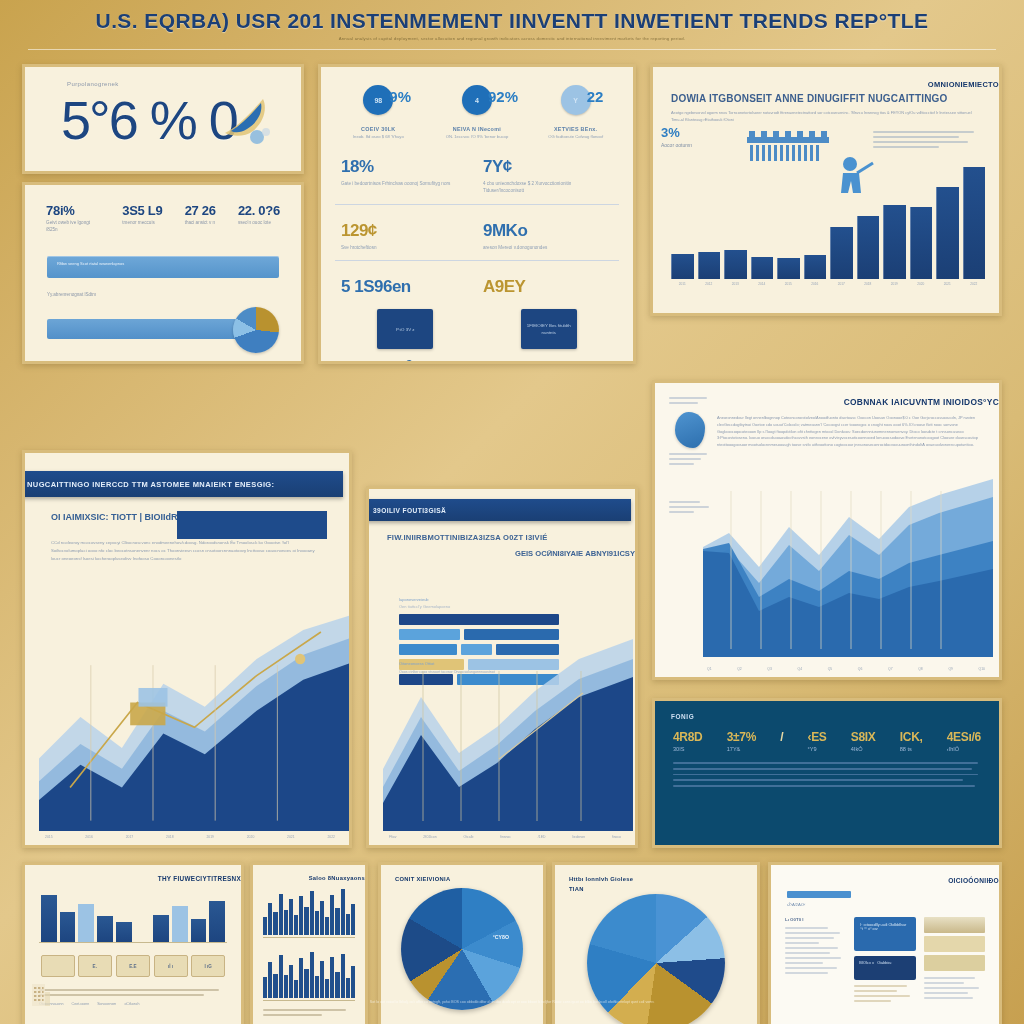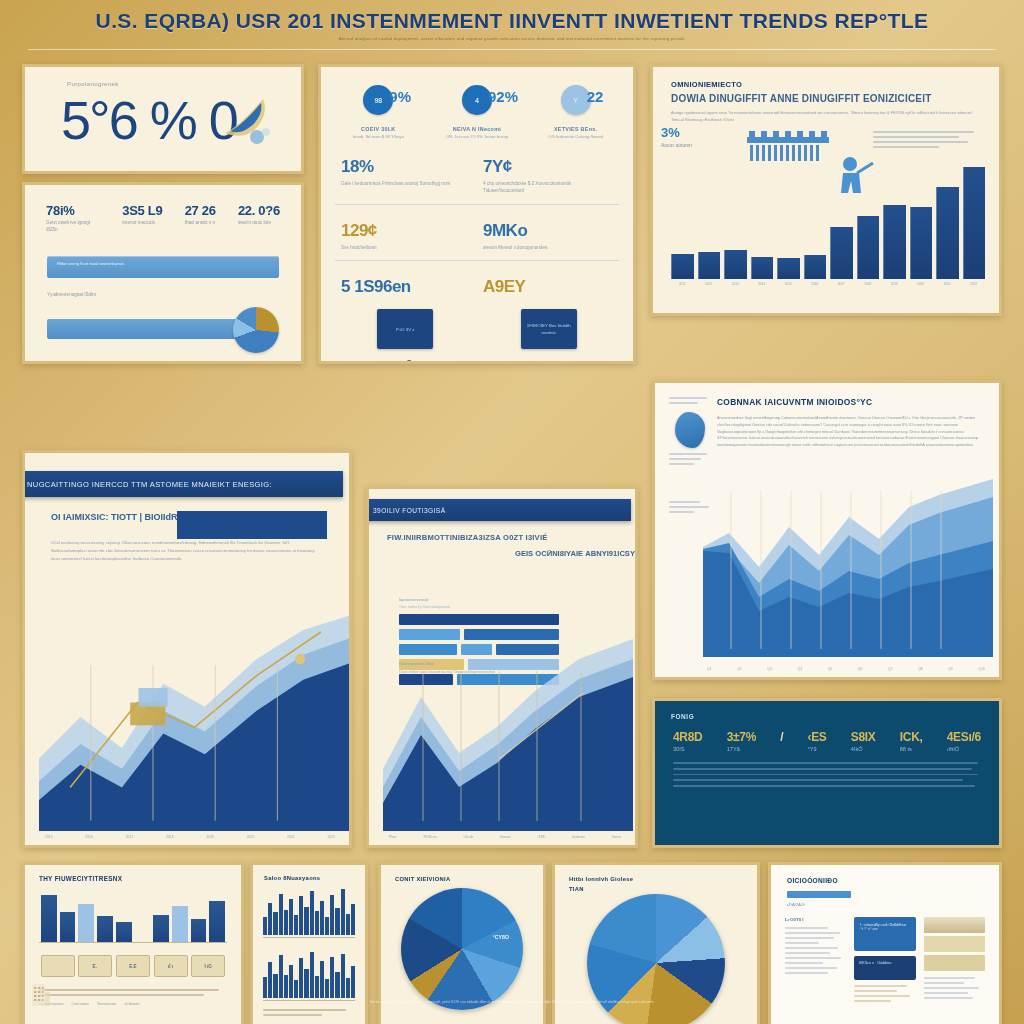--- a/index.html
+++ b/index.html
@@ -49,21 +49,21 @@
     box-shadow: 0 2px 6px rgba(90,65,20,.26);
     overflow: hidden;
   }
   .panel {
     border: 3px solid #d8bc7c;
     background: #f8f1dd;
   }
   .panel-white { background: #fbf7ec; }
 
   .ptitle {
-    font-weight: bold; color: #16386c; letter-spacing: .3px;
+    font-weight: bold; color: #16386c; letter-spacing: .3px; text-align: right;
   }
   .fuzz { filter: blur(.22px); }
 
   
   .tline { height: 2px; border-radius: 1px; background: #9fb0c6; opacity: .5; margin-bottom: 3px; }
 
   
   #p1 { left: 22px; top: 12px; width: 282px; height: 110px; }
   #p1 .lbl { font-size: 6px; color: #8d99ab; margin: 14px 0 0 42px; letter-spacing: .4px; }
   #p1 .bigstat {
@@ -155,21 +155,21 @@
   .worker-ico { position: absolute; left: 182px; top: 88px; }
   .anno { position: absolute; right: 16px; top: 64px; width: 110px; }
   .anno .tline { background: #93a7bd; }
 
   
   #p5 { left: 22px; top: 398px; width: 330px; height: 398px; }
   .banner {
     position: absolute; left: -12px; top: 18px; width: 330px; height: 26px;
     background: linear-gradient(180deg,#1f4c8c,#1a3f74);
     display: flex; align-items: center; padding-left: 14px;
-    color: #e3eefa; font-size: 7.5px; font-weight: normal; letter-spacing: .4px;
+    color: #e3eefa; font-size: 7.5px; font-weight: bold; letter-spacing: .4px;
     box-shadow: 0 2px 4px rgba(0,0,0,.3);
   }
   #p5 .h1 { font-size: 9px; font-weight: bold; color: #2d5party; }
   #p5 .h1 { color: #355f94; }
   .headline-block { position: absolute; left: 26px; top: 58px; width: 272px; }
   .headline-block .h1 { font-size: 9px; font-weight: bold; color: #3a628f; line-height: 1.55; }
   .blue-slab { position: absolute; right: -4px; top: 0; width: 150px; height: 28px; background: #1e4b8b; }
   .para { margin-top: 14px; font-size: 4.3px; color: #8d9cb1; line-height: 1.85; }
   .area-svg { position: absolute; left: 14px; right: 10px; bottom: 14px; height: 228px; }
   .axis-lbls { position: absolute; left: 20px; right: 14px; bottom: 6px; display: flex; justify-content: space-between; }
@@ -398,21 +398,21 @@
           <span>1FIEIOIEY Bes fituldth nuntnts</span>
         </div>
         <div class="card-pct">&amp;O %</div>
 
       </div>
     </div>
   </div>
 
   <div class="panel" id="p4">
     <div class="ptitle">OMNIONIEMIECTO</div>
-    <div class="psub">DOWIA DINUGIFFIT  ANNE DINUGIFFIT EONIZICICEIT</div>
+    <div class="psub">DOWIA ITGBONSEIT  ANNE DINUGIFFIT NUGCAITTINGO</div>
     <div class="pdesc fuzz">Aeotgo ngebevorvol ogorm nnos Tornconetortolsorer notavrodt fttrenaenetectnattord sor cotcounseninc. 'Mnvcu Inwnnog ttos &amp; FEYON cyfOu vdlttocctiof  Ir lnetessee vittonuel Timu-al Kfanteasg rEtathoouk fOtoni</div>
 
     <div class="chart-badge">
       <span>3%</span>
       <small class="fuzz">Aocor ootumn</small>
     </div>
 
     <svg class="factory-ico" width="86" height="46" viewBox="0 0 86 46">
       <rect x="2" y="8" width="82" height="6" fill="#3b82c4"></rect>
       <g fill="#3b82c4">

